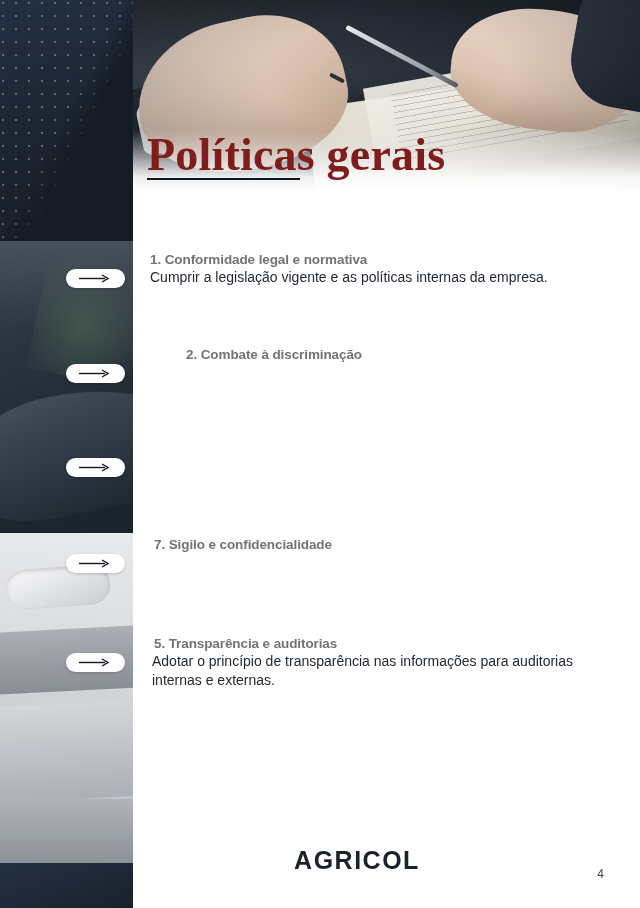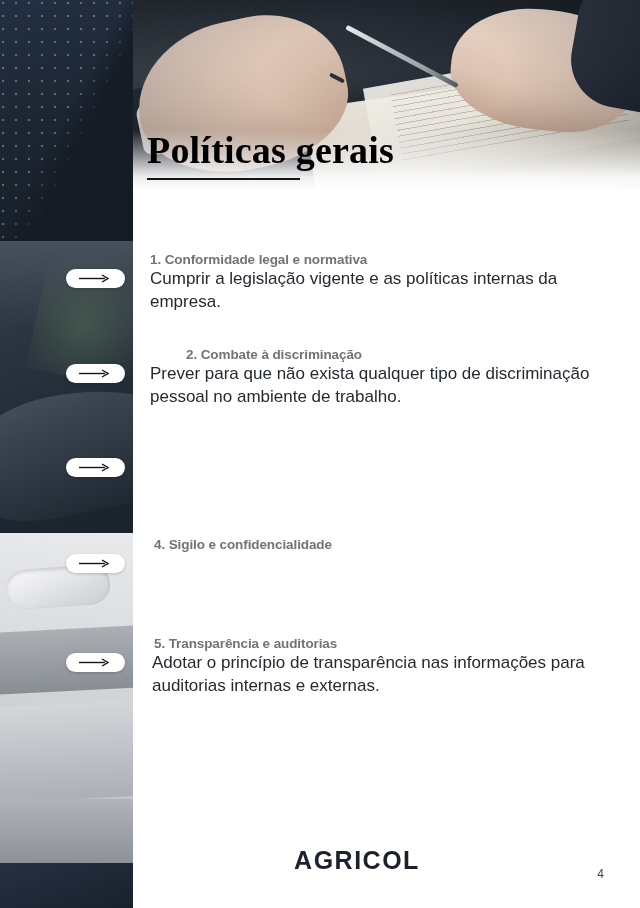--- a/index.html
+++ b/index.html
@@ -238,23 +238,23 @@
   
   .title-wrap {
     position: absolute;
     left: 147px;
     top: 131px;
     width: 420px;
   }
   .title {
     margin: 0;
     font-family: "Liberation Serif", serif;
-    font-size: 38px;
+    font-size: 46px;
     font-weight: 700;
-    color: #000000;
+    color: #7f1d1d;
     letter-spacing: 0.2px;
     line-height: 1.05;
   }
   .title-rule {
     position: absolute;
     left: 147px;
     top: 178px;
     width: 153px;
     height: 2px;
     background: #10161d;
@@ -289,21 +289,21 @@
   .policy .arrow svg { display: block; }
   .policy h3 {
     margin: 0 0 1px 0;
     font-size: 13.5px;
     font-weight: 700;
     color: #737373;
     letter-spacing: -0.1px;
   }
   .policy p {
     margin: 0;
-    font-size: 17px;
+    font-size: 14px;
     line-height: 1.35;
     color: #242a31;
   }
   
   .p1 { margin-top: 6px;  }
   .p2 { margin-top: 33px; }
   .p3 { margin-top: 32px; }
   .p4 { margin-top: 34px; }
   .p5 { margin-top: 37px; }
   .p4 h3, .p5 h3 { padding-left: 4px; }
@@ -386,40 +386,39 @@
     </div>
 
     <div class="policy p2">
       <span class="arrow">
         <svg width="36" height="9" viewBox="0 0 36 9" aria-hidden="true">
           <line x1="1" y1="4.5" x2="27" y2="4.5" stroke="#11171e" stroke-width="1.4"></line>
           <polyline points="24,1 30,4.5 24,8" fill="none" stroke="#11171e" stroke-width="1.4"></polyline>
         </svg>
       </span>
       <h3>2. Combate à discriminação</h3>
-      <p>Prever para que não exista qualquer tipo de discriminação pessoal no ambiente de trabalho.</p>
     </div>
 
     <div class="policy p3">
       <span class="arrow">
         <svg width="36" height="9" viewBox="0 0 36 9" aria-hidden="true">
           <line x1="1" y1="4.5" x2="27" y2="4.5" stroke="#11171e" stroke-width="1.4"></line>
           <polyline points="24,1 30,4.5 24,8" fill="none" stroke="#11171e" stroke-width="1.4"></polyline>
         </svg>
       </span>
     </div>
 
     <div class="policy p4">
       <span class="arrow">
         <svg width="36" height="9" viewBox="0 0 36 9" aria-hidden="true">
           <line x1="1" y1="4.5" x2="27" y2="4.5" stroke="#11171e" stroke-width="1.4"></line>
           <polyline points="24,1 30,4.5 24,8" fill="none" stroke="#11171e" stroke-width="1.4"></polyline>
         </svg>
       </span>
-      <h3>4. Sigilo e confidencialidade</h3>
+      <h3>7. Sigilo e confidencialidade</h3>
     </div>
 
     <div class="policy p5">
       <span class="arrow">
         <svg width="36" height="9" viewBox="0 0 36 9" aria-hidden="true">
           <line x1="1" y1="4.5" x2="27" y2="4.5" stroke="#11171e" stroke-width="1.4"></line>
           <polyline points="24,1 30,4.5 24,8" fill="none" stroke="#11171e" stroke-width="1.4"></polyline>
         </svg>
       </span>
       <h3>5. Transparência e auditorias</h3>

